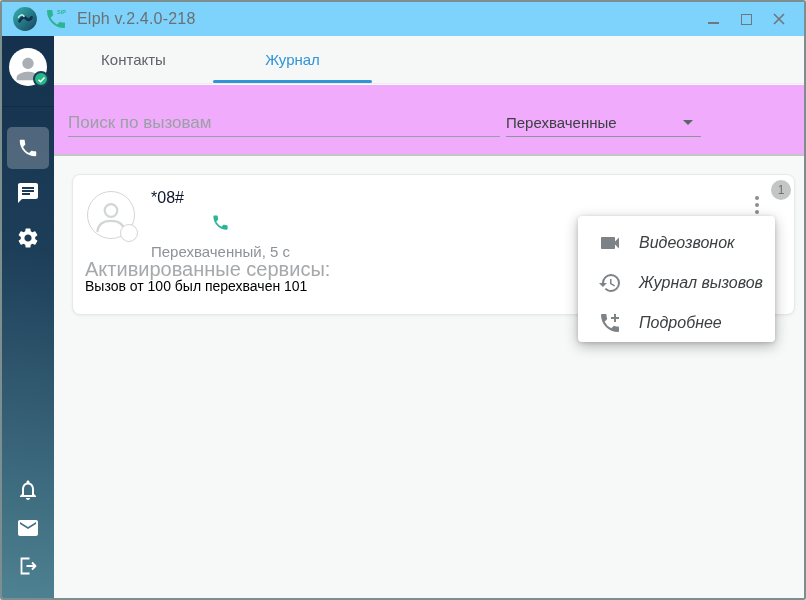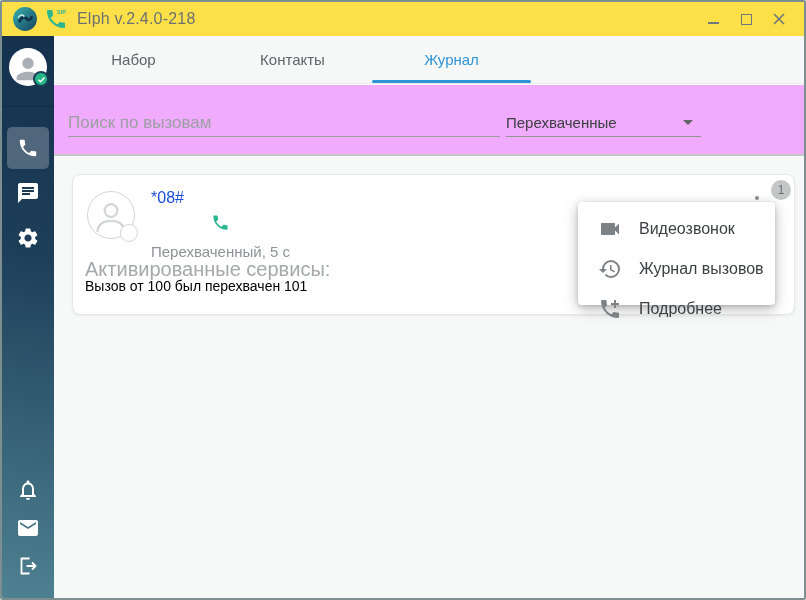--- a/index.html
+++ b/index.html
@@ -3,21 +3,21 @@
 <meta charset="utf-8">
 <style>
   * { margin:0; padding:0; box-sizing:border-box; }
   html,body { width:806px; height:600px; }
   body { font-family:"Liberation Sans", sans-serif; background:#d7dcdc; }
 
   .window{ position:relative; width:806px; height:600px; border:2px solid #7d8e8e;
     border-radius:3px; overflow:hidden; background:#fbfbfb; }
 
   
-  .titlebar{ position:absolute; left:0; top:0; width:802px; height:34px; background:#fde047;
+  .titlebar{ position:absolute; left:0; top:0; width:802px; height:34px; background:#7dd3fc;
     display:flex; align-items:center; padding:0 10px; }
   .titlebar .logo{ width:26px; height:26px; margin-right:6px; }
   .titlebar .sip{ width:24px; height:24px; margin-right:9px; }
   .title-text{ font-size:16px; color:#6b7074; letter-spacing:.2px; }
   .win-controls{ margin-left:auto; display:flex; align-items:center; gap:19px; padding-right:8px; }
   .win-btn{ width:14px; height:14px; display:flex; align-items:center; justify-content:center;
     cursor:default; }
   .glyph-min{ width:11px; height:0; border-bottom:2px solid #6f767c; margin-top:7px; }
   .glyph-max{ width:11px; height:11px; border:1.5px solid #6f767c; }
 
@@ -68,36 +68,36 @@
   .list{ position:absolute; left:0; top:120px; width:750px; height:444px; background:#f7f8f8; }
 
   
   .card{ position:absolute; left:18px; top:18px; width:723px; height:141px; background:#ffffff;
     border:1px solid #e7e9e9; border-radius:8px; box-shadow:0 1px 3px rgba(0,0,0,.06); }
   .card-avatar{ position:absolute; left:14px; top:16px; width:48px; height:48px; }
   .card-avatar-circle{ width:48px; height:48px; border-radius:50%; border:1.5px solid #d3d6d6;
     background:#fff; overflow:hidden; display:flex; align-items:flex-end; justify-content:center; }
   .card-presence{ position:absolute; right:-3px; bottom:-3px; width:18px; height:18px;
     border-radius:50%; background:#ffffff; border:1.5px solid #d3d6d6; }
-  .card-number{ position:absolute; left:78px; top:14px; font-size:16px; color:#1d4ed8; }
+  .card-number{ position:absolute; left:78px; top:14px; font-size:16px; color:#0f172a; }
   .status-row{ position:absolute; left:78px; top:38px; display:flex; align-items:center; gap:11px;flex-direction:column; }
   .status-text{ font-size:15px; color:#8e9297; }
   .services-label{ position:absolute; left:12px; top:83px; font-size:20px; color:#a5a9ac; }
   .services-text{ position:absolute; left:12px; top:103px; font-size:14px; color:#000000; }
   .kebab{ position:absolute; right:29px; top:17px; width:16px; height:26px; display:flex;
     flex-direction:column; align-items:center; justify-content:center; gap:3px; cursor:pointer; }
   .kebab span{ width:4px; height:4px; border-radius:50%; background:#8a8e92; }
   .count-badge{ position:absolute; right:3px; top:5px; width:20px; height:20px; border-radius:50%;
     background:#c4c6c6; color:#6e7173; font-size:12px; display:flex; align-items:center;
     justify-content:center; }
 
   
-  .context-menu{ position:absolute; left:524px; top:166px; width:197px; height:103px;
+  .context-menu{ position:absolute; left:524px; top:180px; width:197px; height:126px;
     background:#ffffff; border-radius:4px; box-shadow:0 4px 14px rgba(0,0,0,.28),0 1px 4px rgba(0,0,0,.15);
-    padding-top:7px; z-index:20; }
+    padding-top:7px; z-index:20;font-style:italic; }
   .menu-item{ height:40px; display:flex; align-items:center; gap:17px; padding-left:20px;
     cursor:pointer; }
   .menu-label{ font-size:16px; color:#3d4043; }
 
   svg{ display:block; }
 </style>
 </head>
 <body>
 
 <div class="window">
@@ -185,23 +185,20 @@
         <path d="M10.5 12h8.5" fill="none" stroke="#ffffff" stroke-width="1.8"></path>
         <path d="M16 8.5 L19.5 12 L16 15.5" fill="none" stroke="#ffffff" stroke-width="1.8" stroke-linejoin="round"></path>
       </svg>
     </div>
   </div>
 
   <div class="main">
 
     <div class="tabbar">
       <div class="tab">
-        <span>Набор</span>
-      </div>
-      <div class="tab">
         <span>Контакты</span>
       </div>
       <div class="tab active">
         <span>Журнал</span>
         <span class="tab-underline"></span>
       </div>
     </div>
 
     <div class="filter-row">
       <input class="search-input" type="text" placeholder="Поиск по вызовам" style="">

